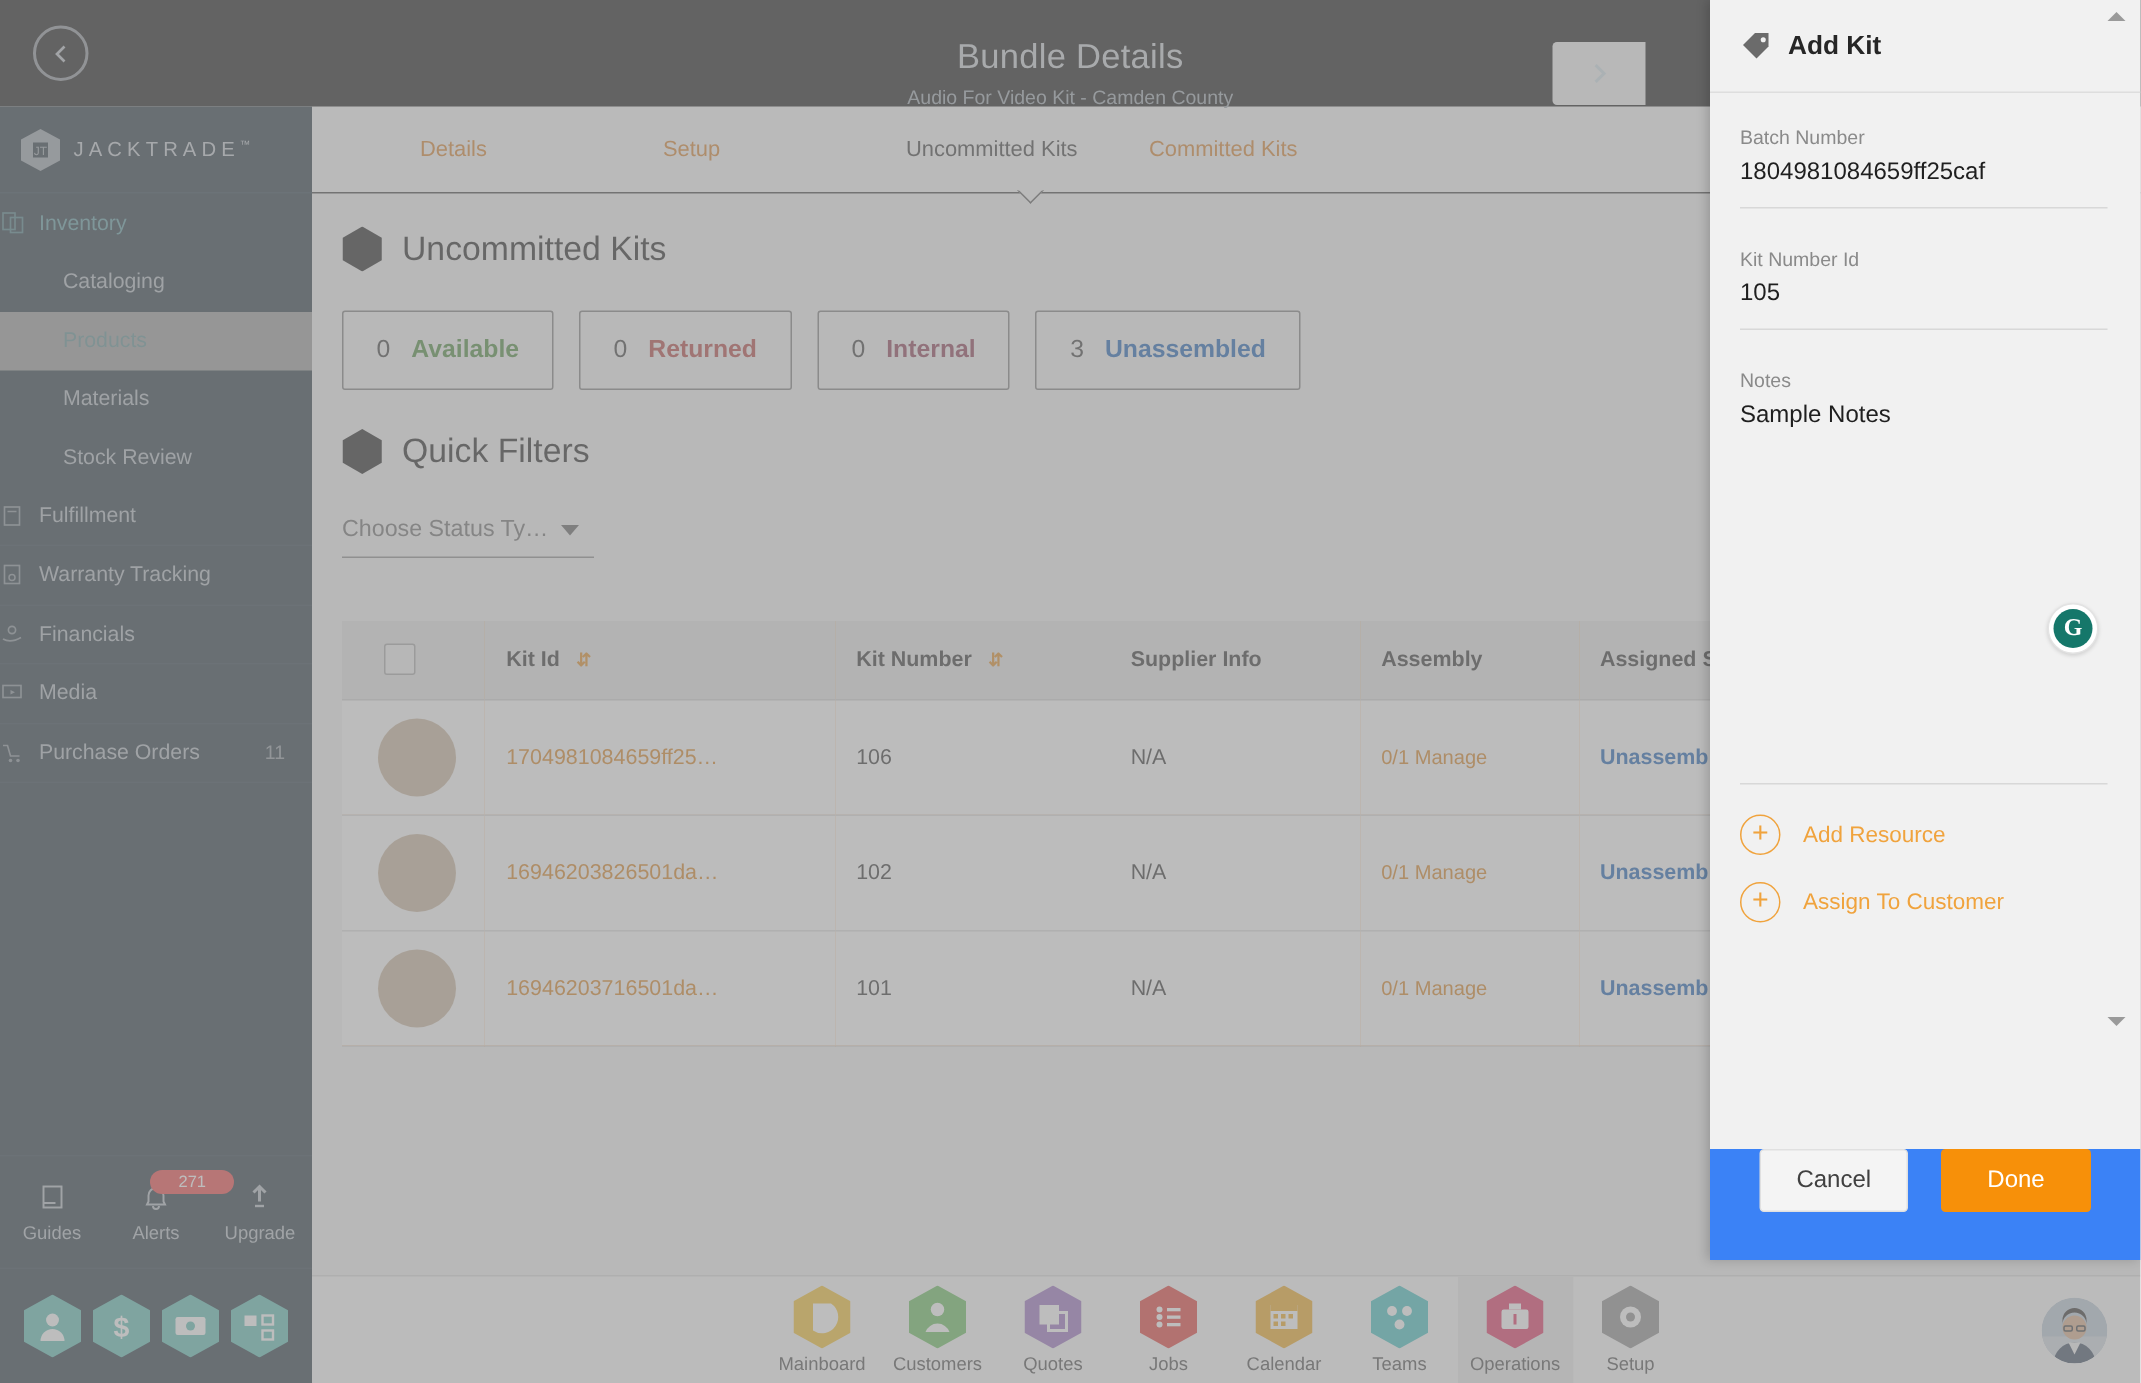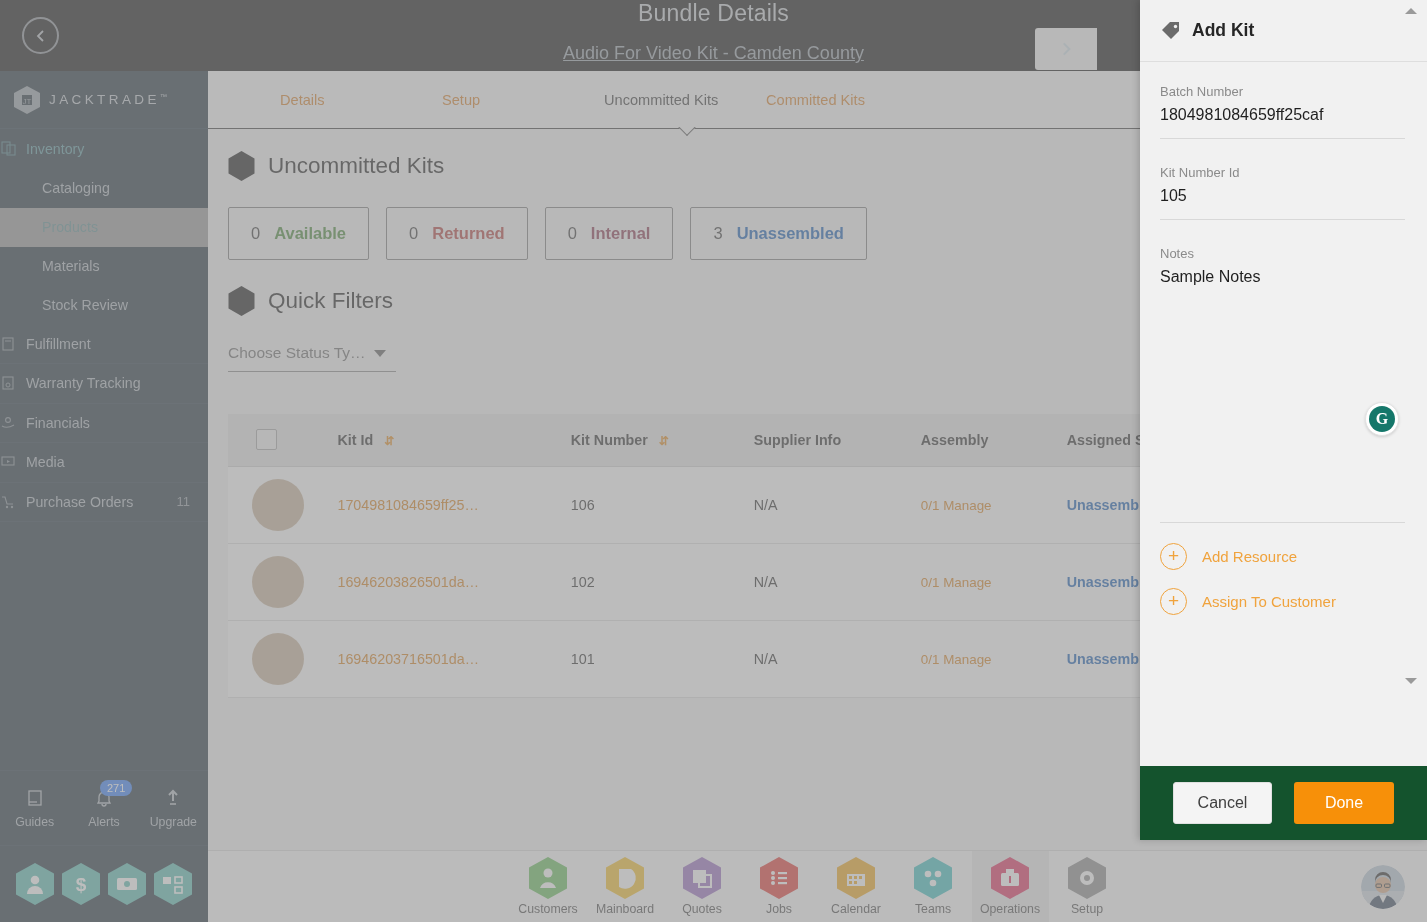--- a/index.html
+++ b/index.html
@@ -17,24 +17,24 @@
   }
   .back-btn {
     position: absolute; left: 22px; top: 17px;
     width: 37px; height: 37px; border-radius: 50%;
     border: 2px solid #8d9298; display: flex; align-items: center; justify-content: center;
     cursor: pointer;
   }
   .back-btn svg { display: block; }
   .header-titles {
     position: absolute; left: 0; top: 0; width: 1427px;
-    text-align: center; padding-top: 0; pointer-events: none;
+    text-align: center; padding-top: 24px; pointer-events: none;
   }
   .header-title { font-size: 23px; color: #c9ced3; font-weight: 400; letter-spacing: .2px; }
-  .header-sub { font-size: 18px; color: #9aa3ac; margin-top: 16px; text-decoration: underline; }
+  .header-sub { font-size: 13px; color: #9aa3ac; margin-top: 6px; }
   .next-btn {
     position: absolute; left: 1035px; top: 28px; width: 62px; height: 42px;
     background: #f1f1f1; border-radius: 3px 0 0 3px;
     display: flex; align-items: center; justify-content: center; cursor: pointer;
   }
 
   
   .sidebar {
     position: absolute; left: 0; top: 71px; width: 208px; height: 851px;
     background: #22323d; color: #b6bdc4; display: flex; flex-direction: column;
@@ -68,22 +68,22 @@
   .util-row {
     display: flex; height: 76px; border-top: 1px solid #2b3b47; border-bottom: 1px solid #2b3b47;
     background: #22323d;
   }
   .util {
     flex: 1; display: flex; flex-direction: column; align-items: center; justify-content: center;
     gap: 5px; font-size: 12.3px; color: #b4bcc3; cursor: pointer; position: relative;
   }
   .util .badge-pill {
     position: absolute; top: 9px; left: 50%; margin-left: -4px;
-    background: #3b82f6; color: #fff; font-size: 11px; line-height: 16px;
-    border-radius: 9px; padding: 0 7px; font-weight: 500;
+    background: #ef4444; color: #fff; font-size: 11px; line-height: 16px;
+    border-radius: 9px; padding: 0 19px; font-weight: 500;
   }
   .quick-hexrow {
     height: 76px; display: flex; align-items: center; justify-content: space-around;
     padding: 0 12px; background: #22323d;
   }
   .qhex { width: 38px; height: 42px; cursor: pointer; }
 
   
   .main {
     position: absolute; left: 208px; top: 71px; width: 1219px; height: 779px;
@@ -212,21 +212,21 @@
   }
   .panel-divider { height: 1px; background: #d8d8d8; margin: 0 0 20px 0; }
   .addlink { display: flex; align-items: center; gap: 15px; margin-bottom: 18px; cursor: pointer; }
   .plus-circle {
     width: 27px; height: 27px; border-radius: 50%; border: 1.6px solid #f0a33d;
     display: flex; align-items: center; justify-content: center; flex: 0 0 auto;
   }
   .plus-circle:before { content: "+"; color: #f0a33d; font-size: 19px; line-height: 1; margin-top: -2px; }
   .addlink .txt { font-size: 15px; color: #f0a33d; }
   .panel-foot {
-    height: 74px; background: #14532d; display: flex; align-items: center;
+    height: 74px; background: #3b82f6; display: flex; 
     justify-content: center; gap: 22px;
   }
   .btn { height: 42px; border-radius: 3px; font-size: 16px; cursor: pointer;
     display: flex; align-items: center; justify-content: center; }
   .btn-cancel { width: 99px; background: #f4f4f4; color: #404040; border: 1px solid #e0e0e0; }
   .btn-done { width: 100px; background: #f79009; color: #fff; }
   .scroll-arrow { position: absolute; right: 10px; cursor: pointer; }
   .sa-up { top: 8px; }
   .sa-dn { bottom: 82px; }
   .tri-up { width: 0; height: 0; border-left: 6px solid transparent;
@@ -524,32 +524,32 @@
         <rect x="9" y="14" width="8" height="7" fill="#fff"></rect>
         <rect x="21" y="14" width="7" height="6" fill="none" stroke="#fff" stroke-width="1.6"></rect>
         <rect x="21" y="24" width="7" height="6" fill="none" stroke="#fff" stroke-width="1.6"></rect>
       </svg>
     </div>
   </div>
 
   <div class="bottomnav">
     <div class="bn-item">
       <svg class="bn-hex" viewBox="0 0 38 42">
+        <polygon points="19,0 38,10.5 38,31.5 19,42 0,31.5 0,10.5" fill="#f5c02a"></polygon>
+        <path d="M13 12 h12 a10 10 0 0 1 -12 18 z" fill="#fff"></path>
+      </svg>
+      <span>Mainboard</span>
+    </div>
+    <div class="bn-item">
+      <svg class="bn-hex" viewBox="0 0 38 42">
         <polygon points="19,0 38,10.5 38,31.5 19,42 0,31.5 0,10.5" fill="#67bd5c"></polygon>
         <circle cx="19" cy="16" r="4.5" fill="#fff"></circle>
         <path d="M11 31 a8.5 8.5 0 0 1 16 0z" fill="#fff"></path>
       </svg>
       <span>Customers</span>
-    </div>
-    <div class="bn-item">
-      <svg class="bn-hex" viewBox="0 0 38 42">
-        <polygon points="19,0 38,10.5 38,31.5 19,42 0,31.5 0,10.5" fill="#f5c02a"></polygon>
-        <path d="M13 12 h12 a10 10 0 0 1 -12 18 z" fill="#fff"></path>
-      </svg>
-      <span>Mainboard</span>
     </div>
     <div class="bn-item">
       <svg class="bn-hex" viewBox="0 0 38 42">
         <polygon points="19,0 38,10.5 38,31.5 19,42 0,31.5 0,10.5" fill="#9a6fc0"></polygon>
         <rect x="10" y="13" width="13" height="13" fill="#fff"></rect>
         <rect x="16" y="18" width="12" height="12" fill="none" stroke="#fff" stroke-width="2"></rect>
       </svg>
       <span>Quotes</span>
     </div>
     <div class="bn-item">

